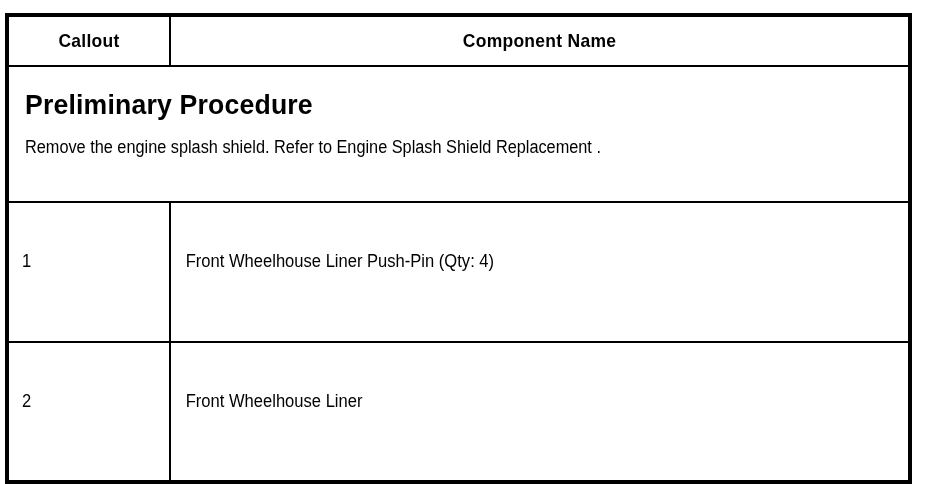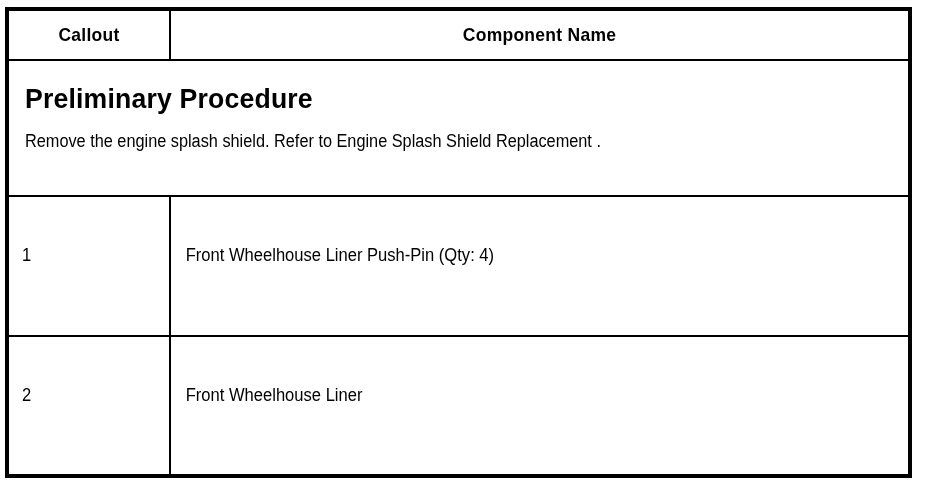--- a/index.html
+++ b/index.html
@@ -19,21 +19,21 @@
     position: relative;
     width: 944px;
     height: 484px;
     background: #ffffff;
   }
 
   
   .parts-table {
     position: absolute;
     left: 5px;
-    top: 7px;
+    top: 13px;
     width: 907px;
     height: 471px;
     box-sizing: border-box;
     border: 4px solid #000000;
     background: #ffffff;
   }
 
   .table-grid {
     width: 100%;
     height: 100%;

